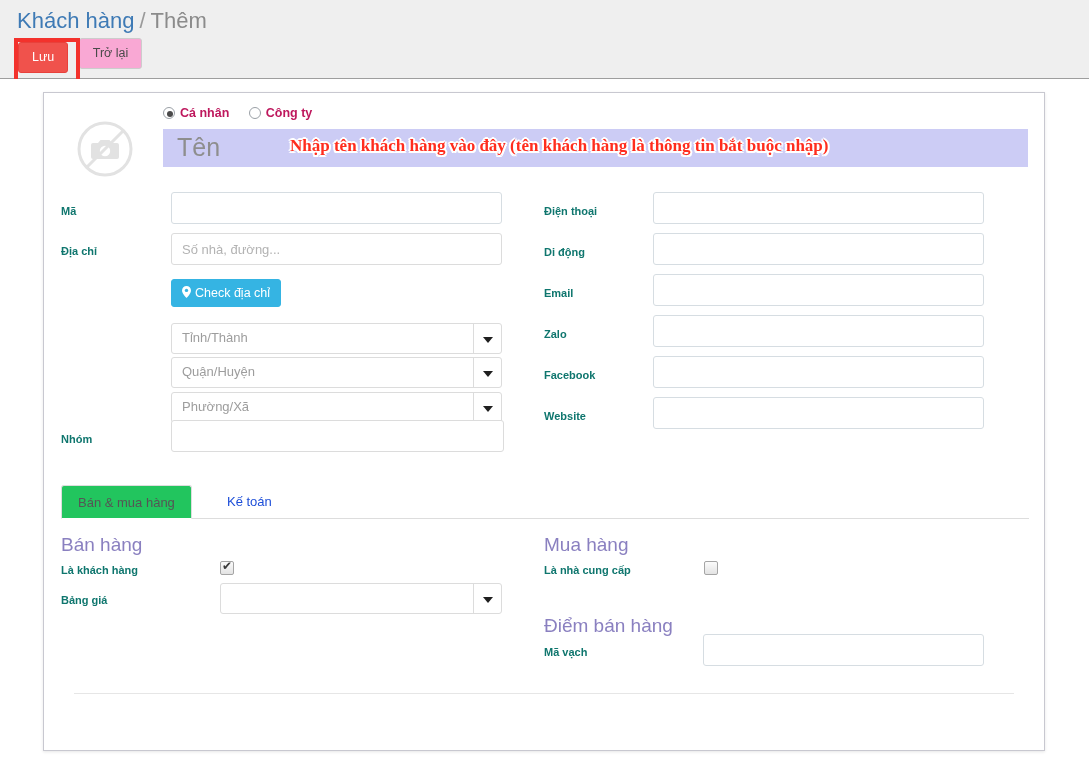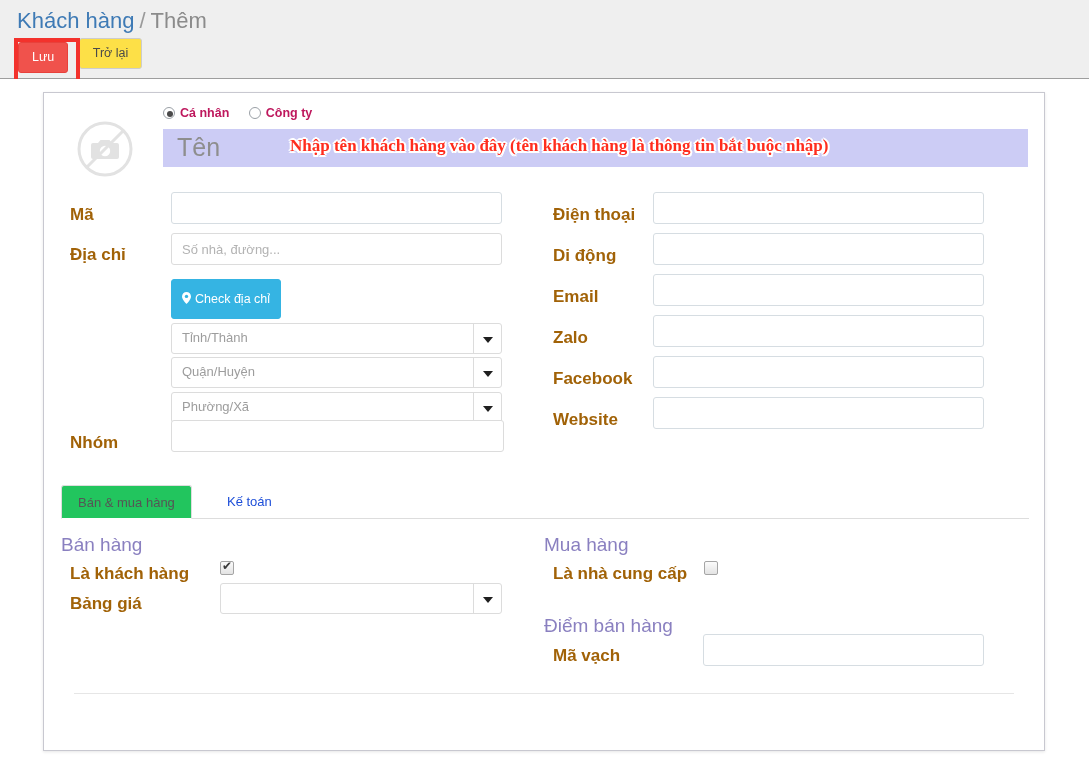--- a/index.html
+++ b/index.html
@@ -29,21 +29,21 @@
   .breadcrumb .crumb-sep { color: #9a9a9a; margin: 0 5px; }
   .breadcrumb .crumb-cur { color: #8b8b8b; }
 
   .btnrow { position: absolute; left: 14px; top: 38px; }
   .btn {
     display: inline-block; vertical-align: top;
     height: 31px; line-height: 29px;
     padding: 0 13px;
     font-size: 12.5px;
     border: 1px solid #ccc;
-    background: #fde047;
+    background: #f9a8d4;
     color: #4a4a4a;
     border-radius: 3px;
     cursor: pointer;
   }
   .btn-save {
     background: #f0524c; color: #ffffff; border-color: #e8413b;
     font-weight: normal;
   }
   
   .save-wrap {
@@ -108,23 +108,22 @@
     white-space: nowrap;
     text-shadow:
       -1.5px -1.5px 0 #fff,  1.5px -1.5px 0 #fff,
       -1.5px  1.5px 0 #fff,  1.5px  1.5px 0 #fff,
       -2px 0 0 #fff, 2px 0 0 #fff, 0 -2px 0 #fff, 0 2px 0 #fff;
   }
 
   
   .lbl {
     position: absolute;
-    font-size: 17px; font-weight: bold; color: #a16207;
+    font-size: 11px; font-weight: bold; color: #0f766e;
     white-space: nowrap;
-    margin-left: 9px;
   }
   .inp {
     position: absolute;
     height: 32px;
     border: 1px solid #d6dde2;
     border-radius: 3px;
     background: #fff;
     font-size: 13px; color: #555;
     padding: 0 10px;
     font-family: "Liberation Sans", sans-serif;
@@ -152,21 +151,21 @@
   }
   .sel .sel-btn::after {
     content: ""; position: absolute; left: 9px; top: 13px;
     border-left: 5px solid transparent;
     border-right: 5px solid transparent;
     border-top: 6px solid #1f1f1f;
   }
 
   .btn-check {
     position: absolute;
-    height: 40px; line-height: 26px;
+    height: 28px; line-height: 26px;
     padding: 0 10px;
     background: #35b4e3; color: #fff;
     border: 1px solid #35b4e3; border-radius: 3px;
     font-size: 12.5px; cursor: pointer; white-space: nowrap;
   }
   .pin { display: inline-block; vertical-align: -1px; margin-right: 4px; }
 
   
   .tabs {
     position: absolute; left: 17px; top: 392px; width: 968px; height: 34px;

